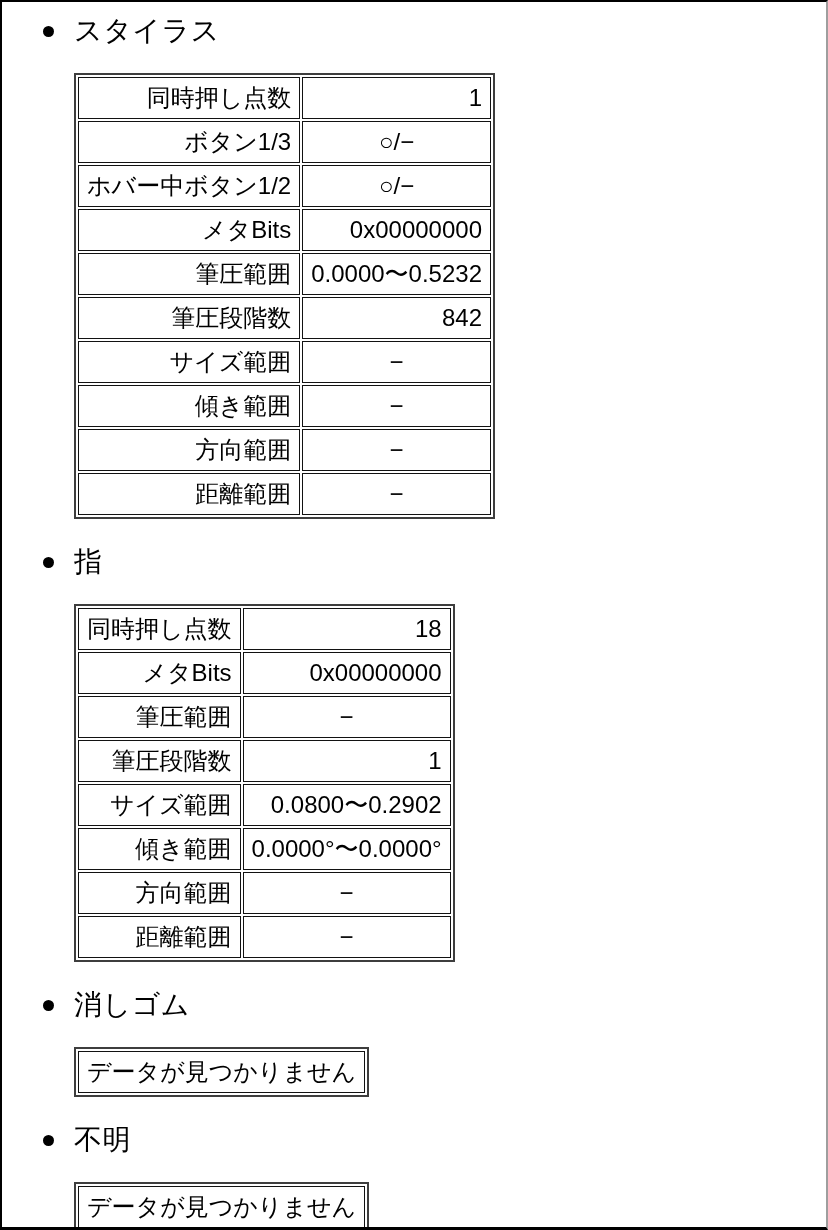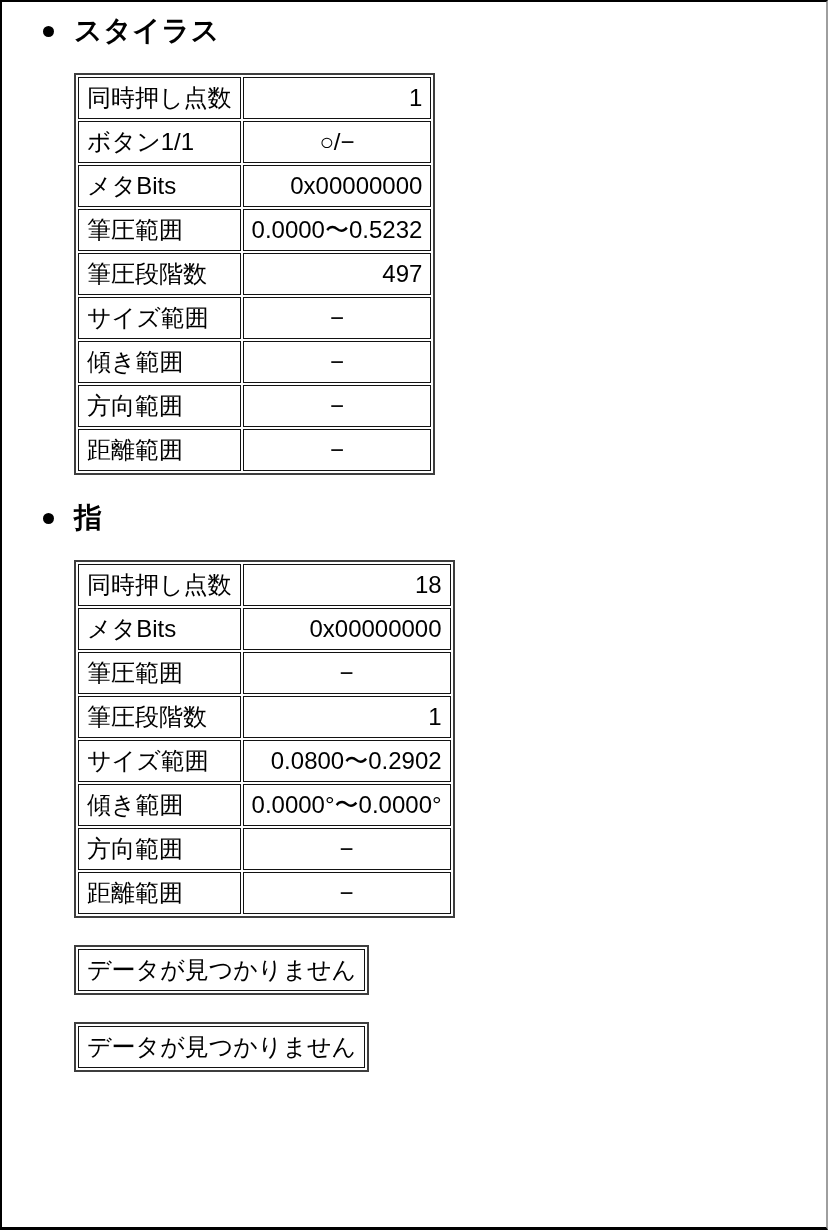--- a/index.html
+++ b/index.html
@@ -16,21 +16,21 @@
     border-right: 2px solid #9e9e9e;
     overflow: hidden;
   }
   .sections {
     padding: 13px 0 0 72px;
   }
   .section { margin: 0; }
   .section-heading {
     position: relative;
     font-size: 28px;
-    font-weight: bold;
+    font-weight: normal;
     line-height: 32px;
     margin: 0 0 26px 0;
     letter-spacing: 0.5px;
   }
   .bullet {
     position: absolute;
     left: -31px;
     top: 11px;
     width: 11px;
     height: 11px;
@@ -48,21 +48,21 @@
     background: #ffffff;
   }
   table.info-table td {
     border: 1px solid #121212;
     font-size: 24px;
     line-height: 30px;
     padding: 5px 8px;
     white-space: nowrap;
     background: #ffffff;
   }
-  td.label-cell { text-align: left; padding-right: 12px; margin-top: 48px; }
+  td.label-cell { text-align: right; padding-right: 12px; margin-top: 48px; }
   td.value-cell { min-width: 150px; }
   td.value-cell.align-right  { text-align: right; }
   td.value-cell.align-center { text-align: center; }
   td.empty-cell {
     text-align: right;
     padding: 5px 9px;
   }
 </style>
 </head>
 <body>
@@ -75,38 +75,42 @@
     </div>
     <div class="section-body">
   <table class="info-table">
           <tbody>
   <tr>
     <td class="label-cell">同時押し点数</td>
     <td class="value-cell align-right">1</td>
   </tr>
 
   <tr>
-    <td class="label-cell">ボタン1/1</td>
+    <td class="label-cell">ボタン1/3</td>
     <td class="value-cell align-center">○/−</td>
   </tr>
 
+  <tr>
+    <td class="label-cell">ホバー中ボタン1/2</td>
+    <td class="value-cell align-center">○/−</td>
+  </tr>
 
   <tr>
     <td class="label-cell">メタBits</td>
     <td class="value-cell align-right">0x00000000</td>
   </tr>
 
   <tr>
     <td class="label-cell">筆圧範囲</td>
     <td class="value-cell align-right">0.0000〜0.5232</td>
   </tr>
 
   <tr>
     <td class="label-cell">筆圧段階数</td>
-    <td class="value-cell align-right">497</td>
+    <td class="value-cell align-right">842</td>
   </tr>
 
   <tr>
     <td class="label-cell">サイズ範囲</td>
     <td class="value-cell align-center">−</td>
   </tr>
 
   <tr>
     <td class="label-cell">傾き範囲</td>
     <td class="value-cell align-center">−</td>
@@ -172,32 +176,40 @@
   <tr>
     <td class="label-cell">距離範囲</td>
     <td class="value-cell align-center">−</td>
   </tr>
 </tbody>
         </table>
 </div>
   </section>
 
   <section class="section">
+    <div class="section-heading">
+      <span class="bullet">●</span>
+      <span class="section-title">消しゴム</span>
+    </div>
     <div class="section-body">
   <table class="info-table">
     <tbody>
       <tr>
         <td class="empty-cell">データが見つかりません</td>
       </tr>
     </tbody>
   </table>
 </div>
   </section>
 
   <section class="section">
+    <div class="section-heading">
+      <span class="bullet">●</span>
+      <span class="section-title">不明</span>
+    </div>
     <div class="section-body">
   <table class="info-table">
     <tbody>
       <tr>
         <td class="empty-cell">データが見つかりません</td>
       </tr>
     </tbody>
   </table>
 </div>
   </section>

